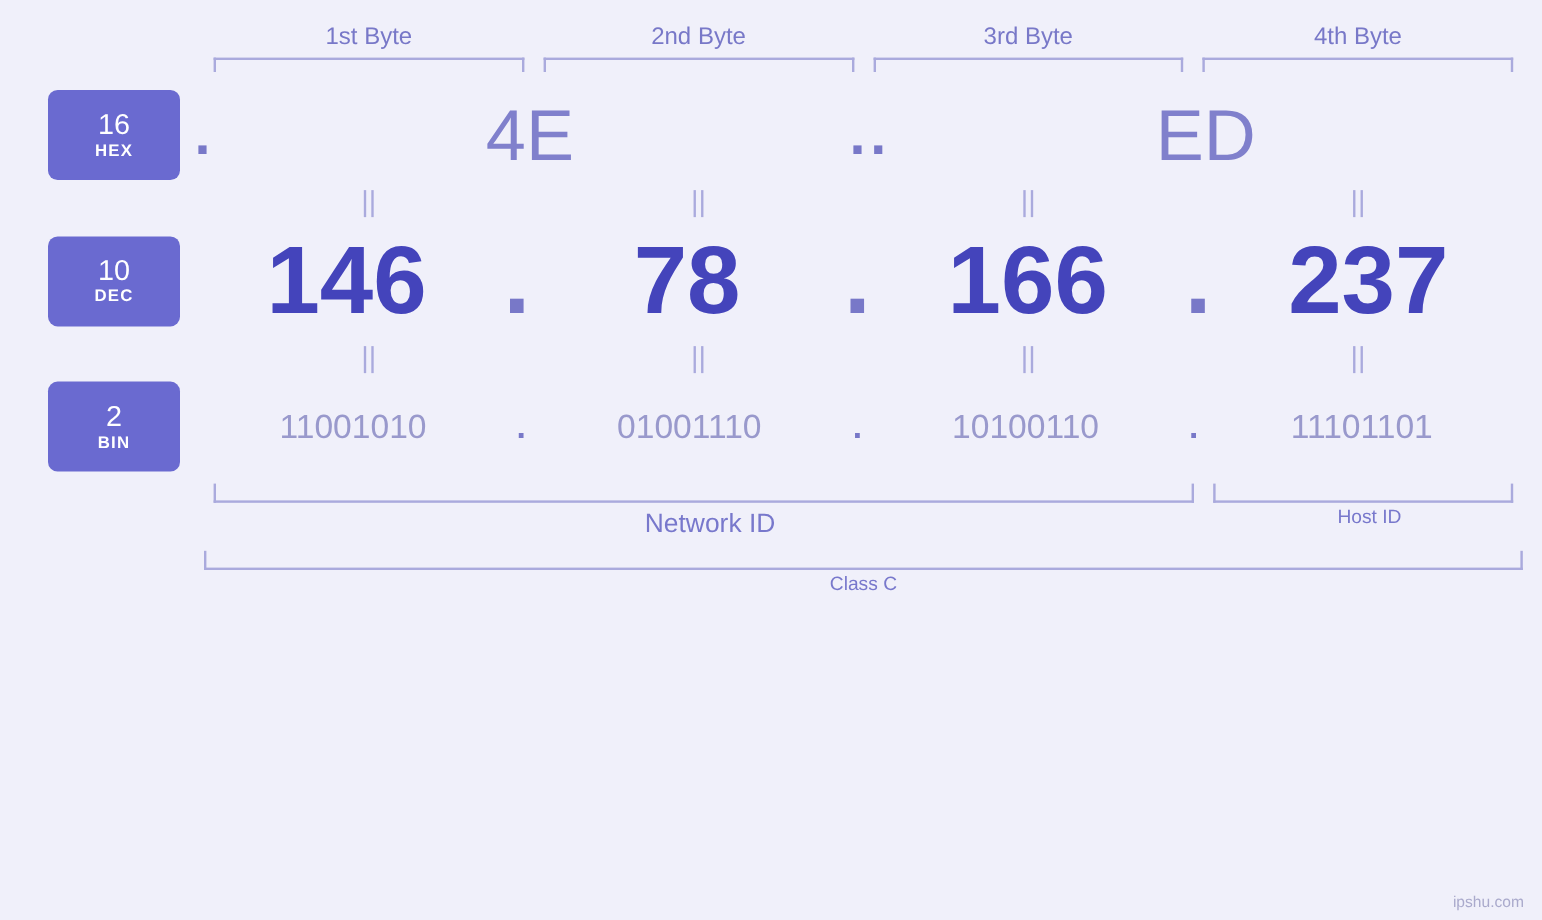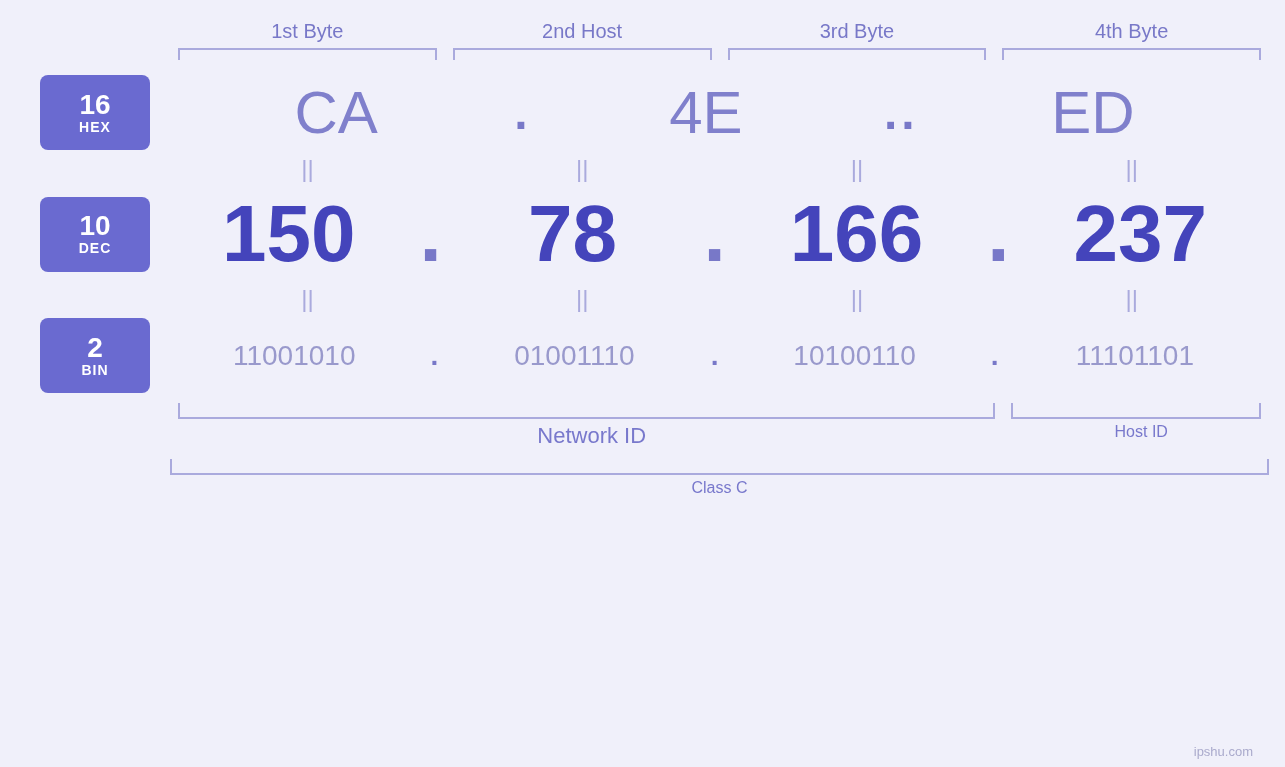--- a/index.html
+++ b/index.html
@@ -72,22 +72,22 @@
       display: flex;
       flex-direction: column;
       align-items: center;
       justify-content: center;
       flex-shrink: 0;
       margin-right: 10px;
     }
 
     .base-number {
       color: white;
-      font-size: 28px;
-      font-weight: bold;
+      font-size: 24px;
+      font-weight: normal;
       line-height: 1;
     }
 
     .base-label {
       color: white;
       font-size: 14px;
       font-weight: bold;
       letter-spacing: 1px;
     }
 
@@ -183,53 +183,50 @@
     .class-label {
       text-align: center;
       color: #7878cc;
       font-size: 16px;
     }
 
     
     .watermark {
       position: absolute;
       bottom: 8px;
-      right: 32px;
+      right: 15px;
       color: #aaaacc;
       font-size: 13px;
     }
   </style>
 </head>
 <body>
 
 <div class="main-container">
 
   <div class="byte-headers">
     <div class="byte-header">1st Byte</div>
-    <div class="byte-header">2nd Host</div>
+    <div class="byte-header">2nd Byte</div>
     <div class="byte-header">3rd Byte</div>
     <div class="byte-header">4th Byte</div>
   </div>
 
   <div class="bracket-row">
     <div class="bracket"></div>
     <div class="bracket"></div>
     <div class="bracket"></div>
     <div class="bracket"></div>
   </div>
 
   <div class="data-row">
     <div class="base-badge">
       <span class="base-number">16</span>
       <span class="base-label">HEX</span>
     </div>
     <div class="values-area">
-      <div class="byte-value">
-        <span class="hex-value">CA</span>
-      </div>
       <span class="dot-sep">.</span>
       <div class="byte-value">
         <span class="hex-value">4E</span>
       </div>
       <span class="dot-sep">.</span>
       <span class="dot-sep">.</span>
       <div class="byte-value">
         <span class="hex-value">ED</span>
       </div>
     </div>
@@ -242,21 +239,21 @@
     <div class="equals-cell">||</div>
   </div>
 
   <div class="data-row">
     <div class="base-badge">
       <span class="base-number">10</span>
       <span class="base-label">DEC</span>
     </div>
     <div class="values-area">
       <div class="byte-value">
-        <span class="dec-value">150</span>
+        <span class="dec-value">146</span>
       </div>
       <span class="dot-sep" style="font-size:80px;">.</span>
       <div class="byte-value">
         <span class="dec-value">78</span>
       </div>
       <span class="dot-sep" style="font-size:80px;">.</span>
       <div class="byte-value">
         <span class="dec-value">166</span>
       </div>
       <span class="dot-sep" style="font-size:80px;">.</span>

